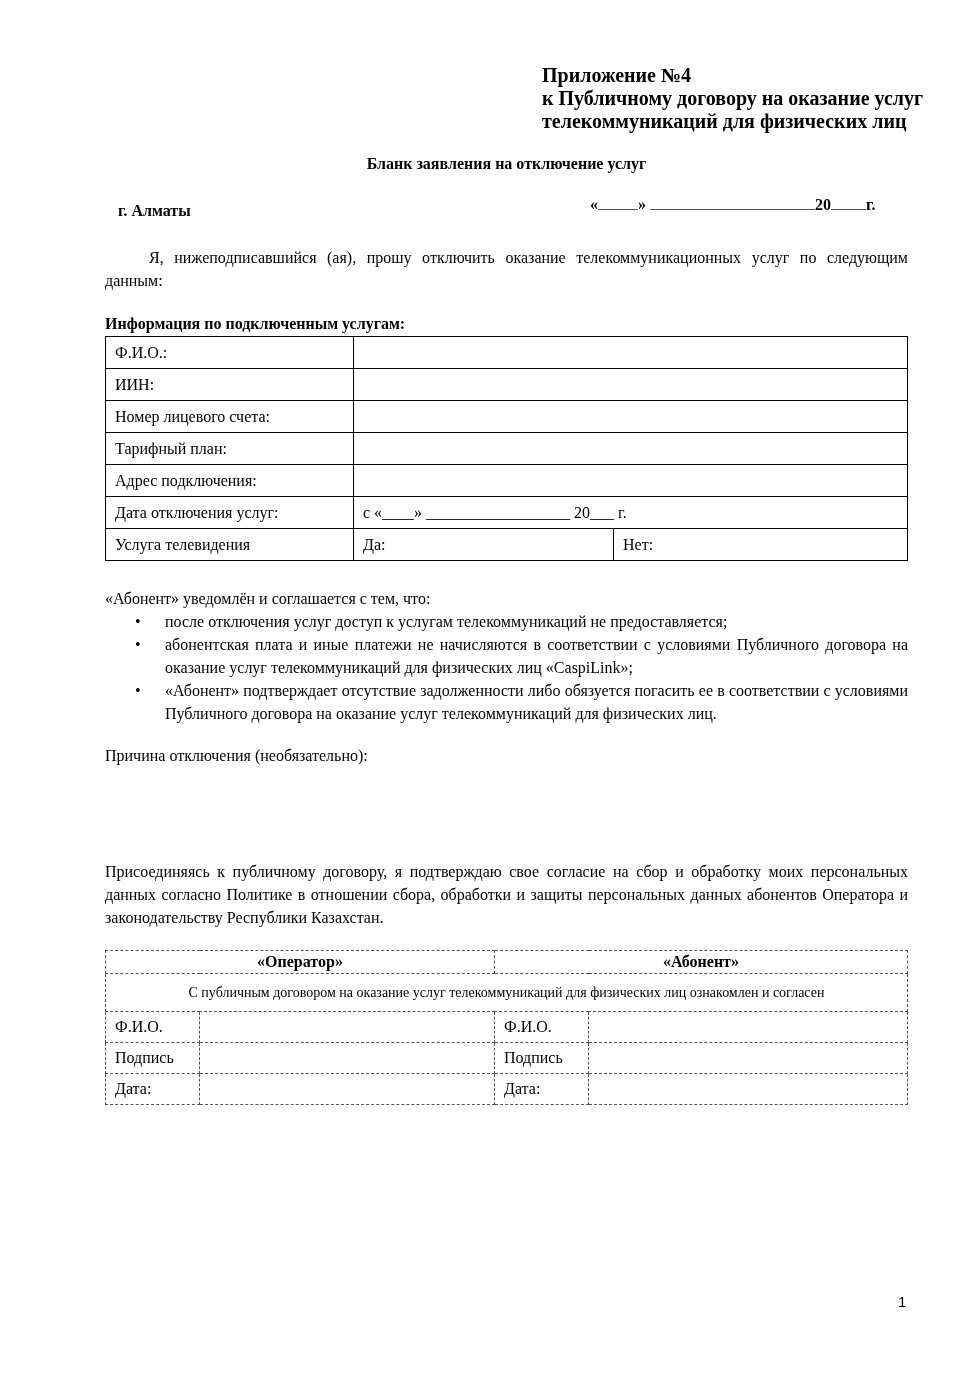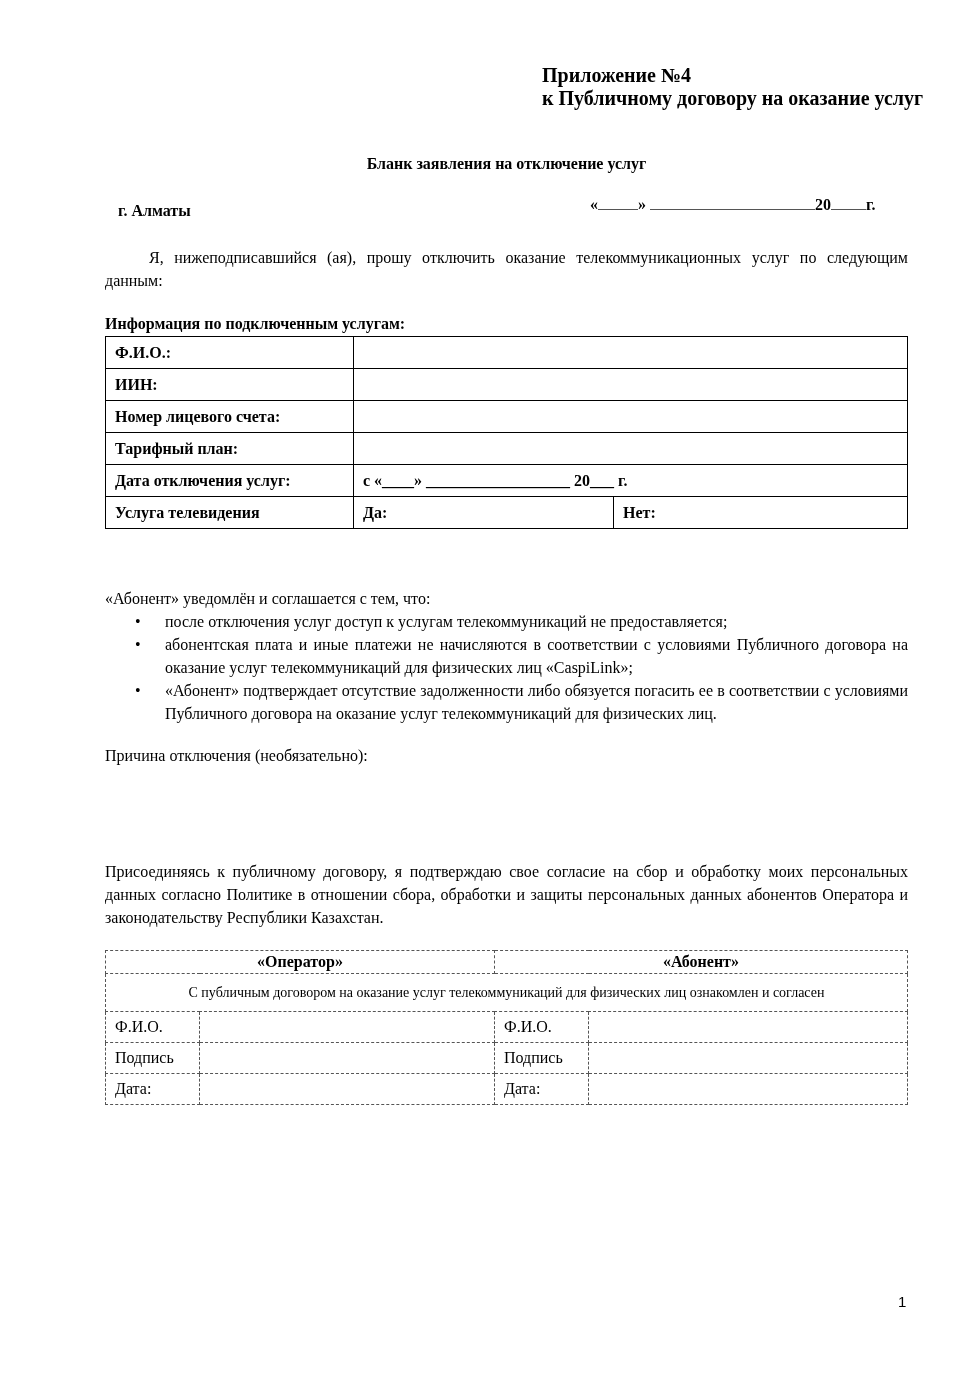--- a/index.html
+++ b/index.html
@@ -5,41 +5,42 @@
   html, body { margin:0; padding:0; background:#ffffff; }
   body { width:968px; height:1383px; position:relative; font-family:"Liberation Serif", serif; color:#000; font-size:16px; }
   .abs { position:absolute; }
   .appendix { left:542px; top:64px; line-height:23px; font-weight:bold; font-size:20px; }
   .title { left:0; width:1013px; top:155px; text-align:center; font-weight:bold; font-size:16px; }
   .city { left:118px; top:202px; font-weight:bold; }
   .datehead { left:590px; top:195px; font-weight:bold; white-space:pre; }
   .u { display:inline-block; border-bottom:1.5px solid #555; height:14px; vertical-align:baseline; }
   .intro { left:105px; top:246px; width:803px; line-height:23px; text-align:justify; text-indent:44px; }
   .infohead { left:105px; top:315px; font-weight:bold; }
-  table.info { position:absolute; left:105px; top:336px; width:803px; border-collapse:collapse;font-weight:bold; }
+  table.info { position:absolute; left:105px; top:336px; width:803px; border-collapse:collapse; }
   table.info td { border:1px solid #000; height:31px; padding:0 9px; font-size:16px; vertical-align:middle; }
   table.info td.lab { width:229px; }
   .agree { left:105px; top:590px; }
   ul.bul { position:absolute; left:105px; top:610px; width:803px; margin:0; padding:0 0 0 60px; box-sizing:border-box; list-style:none; }
   ul.bul li { position:relative; line-height:23px; text-align:justify; }
   ul.bul li .dot { position:absolute; left:-30px; top:0; }
   .reason { left:105px; top:747px; }
   .consent { left:105px; top:860px; width:803px; line-height:23px; text-align:justify; }
   table.sign { position:absolute; left:105px; top:950px; width:803px; border-collapse:collapse; }
   table.sign td { border:1px dashed #555; padding:0 9px; font-size:16px; height:30px; vertical-align:middle; }
   table.sign td.top { text-align:center; font-size:14px; height:37px; }
   table.sign td.hdr { text-align:center; font-weight:bold; height:22px; }
   .pagenum { left:898px; top:1293px; font-family:"Liberation Sans", sans-serif; font-size:15px; }
 </style>
 </head>
 <body>
 
 <div class="abs appendix">
   <div>Приложение №4</div>
   <div>к Публичному договору на оказание услуг</div>
+  <div>телекоммуникаций для физических лиц</div>
 </div>
 
 <div class="abs title">Бланк заявления на отключение услуг</div>
 
 <div class="abs city">г. Алматы</div>
 
 <div class="abs datehead"><span>«</span><span class="u" style="width:40px"></span><span>»</span> <span class="u" style="width:165px"></span><span>20</span><span class="u" style="width:35px"></span><span>г.</span></div>
 
 <div class="abs intro">Я, нижеподписавшийся (ая), прошу отключить оказание телекоммуникационных услуг по следующим данным:</div>
 
@@ -54,20 +55,24 @@
   <tr>
     <td class="lab">ИИН:</td>
     <td colspan="2"></td>
   </tr>
   <tr>
     <td class="lab">Номер лицевого счета:</td>
     <td colspan="2"></td>
   </tr>
   <tr>
     <td class="lab">Тарифный план:</td>
+    <td colspan="2"></td>
+  </tr>
+  <tr>
+    <td class="lab">Адрес подключения:</td>
     <td colspan="2"></td>
   </tr>
   <tr>
     <td class="lab">Дата отключения услуг:</td>
     <td colspan="2">с «____» __________________ 20___ г.</td>
   </tr>
   <tr>
     <td class="lab">Услуга телевидения</td>
     <td style="width:241px">Да:</td>
     <td>Нет:</td>

